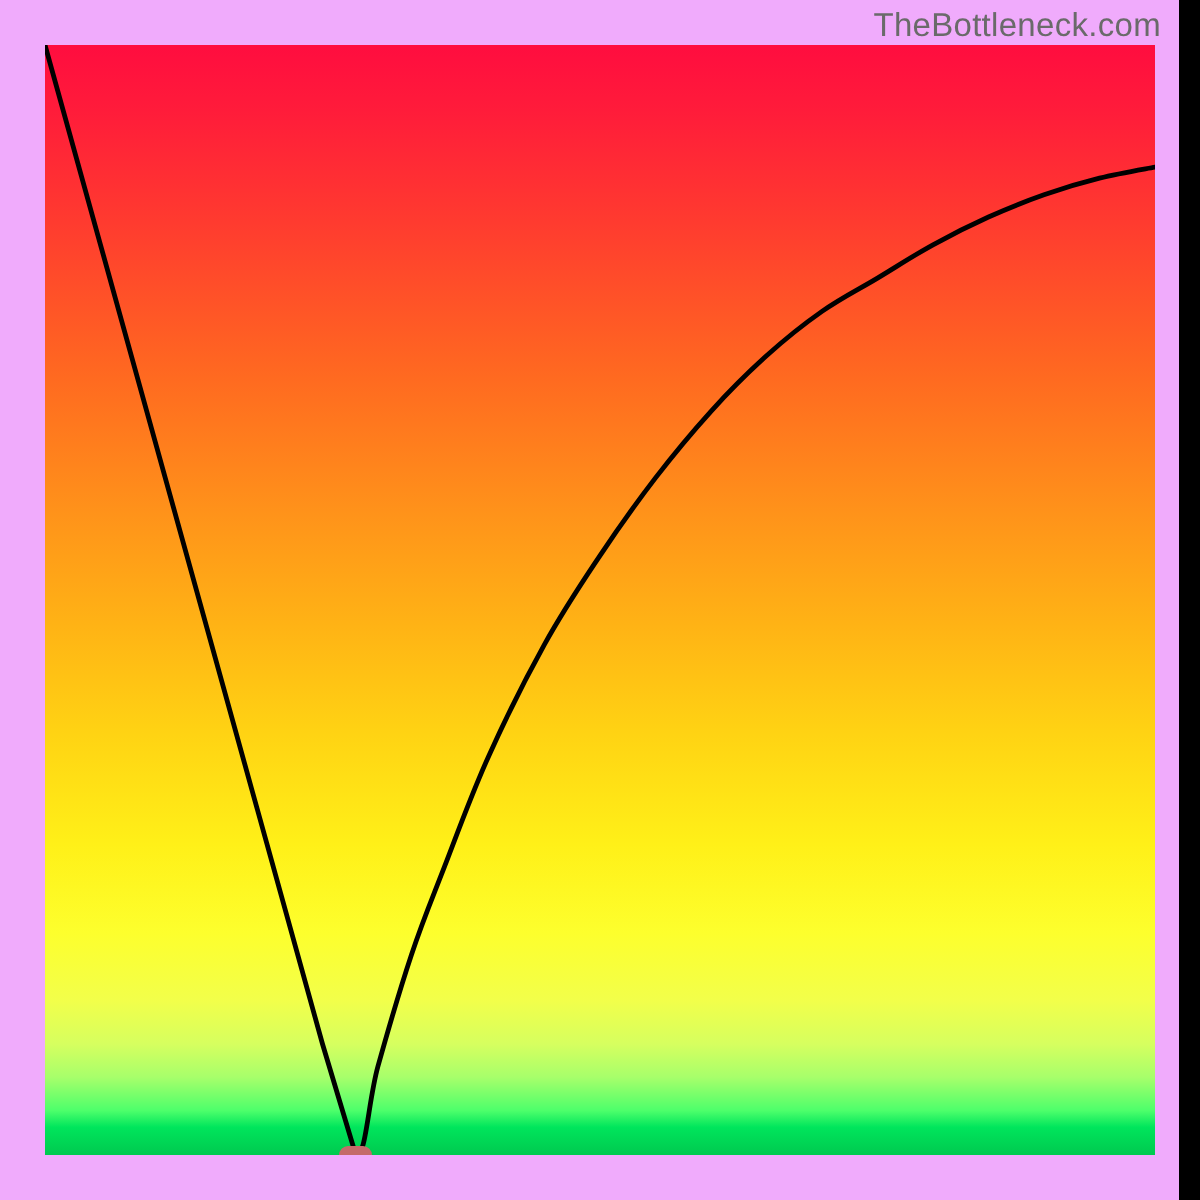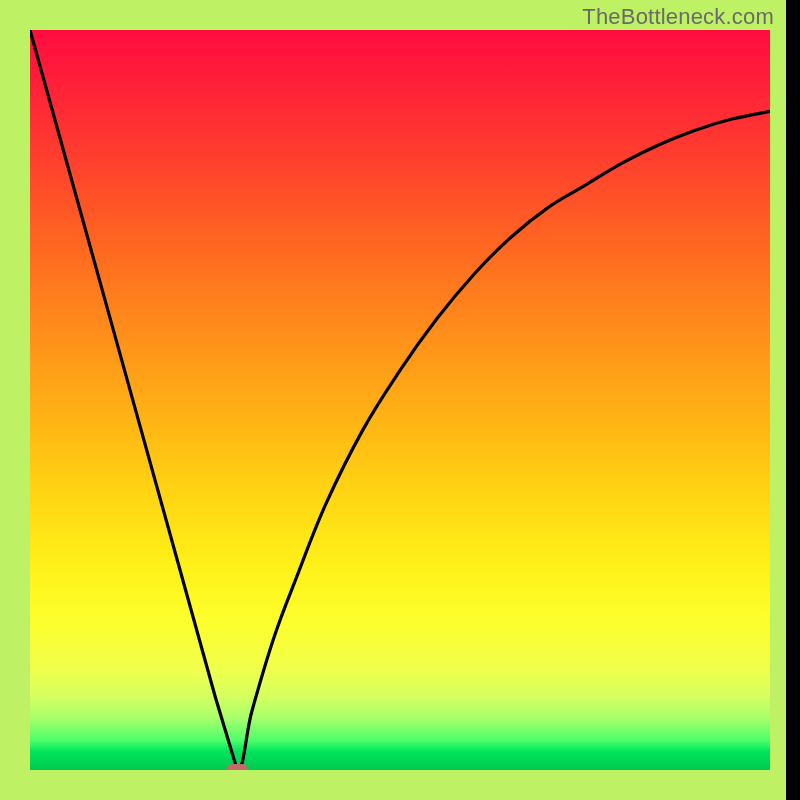--- a/index.html
+++ b/index.html
@@ -8,21 +8,21 @@
     width: 800px;
     height: 800px;
     background: #000;
     overflow: hidden;
     font-family: Arial, Helvetica, sans-serif;
   }
   .frame {
     position: relative;
     width: 786px;
     height: 800px;
-    background: #bef264;
+    background: #f0abfc;
     text-decoration: underline;
   }
   .watermark {
     position: absolute;
     top: 4px;
     right: 12px;
     color: #6a6a6a;
     font-size: 22px;
     font-weight: 500;
     letter-spacing: 0.2px;

